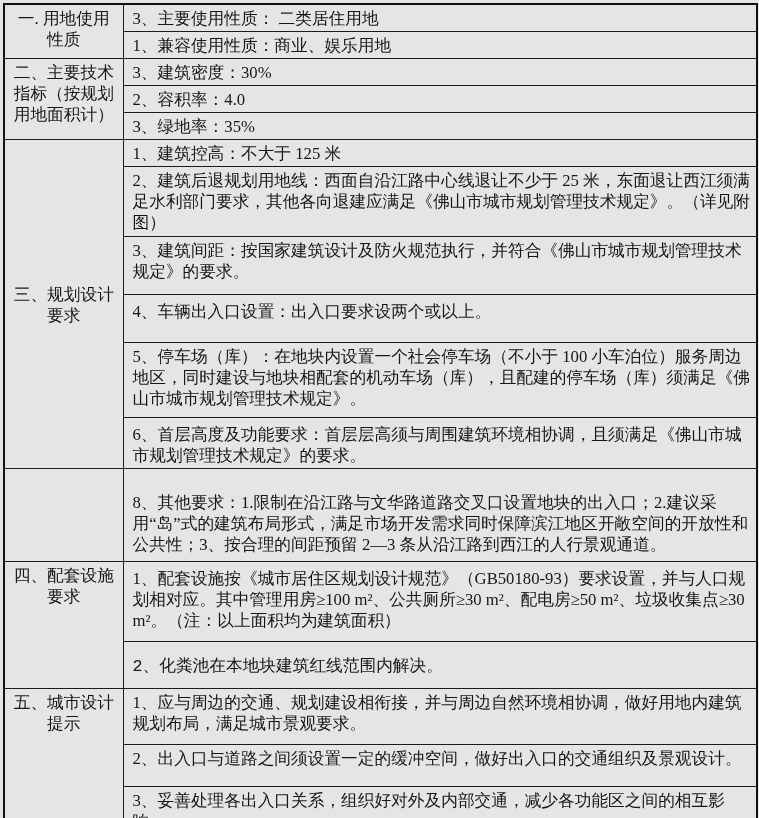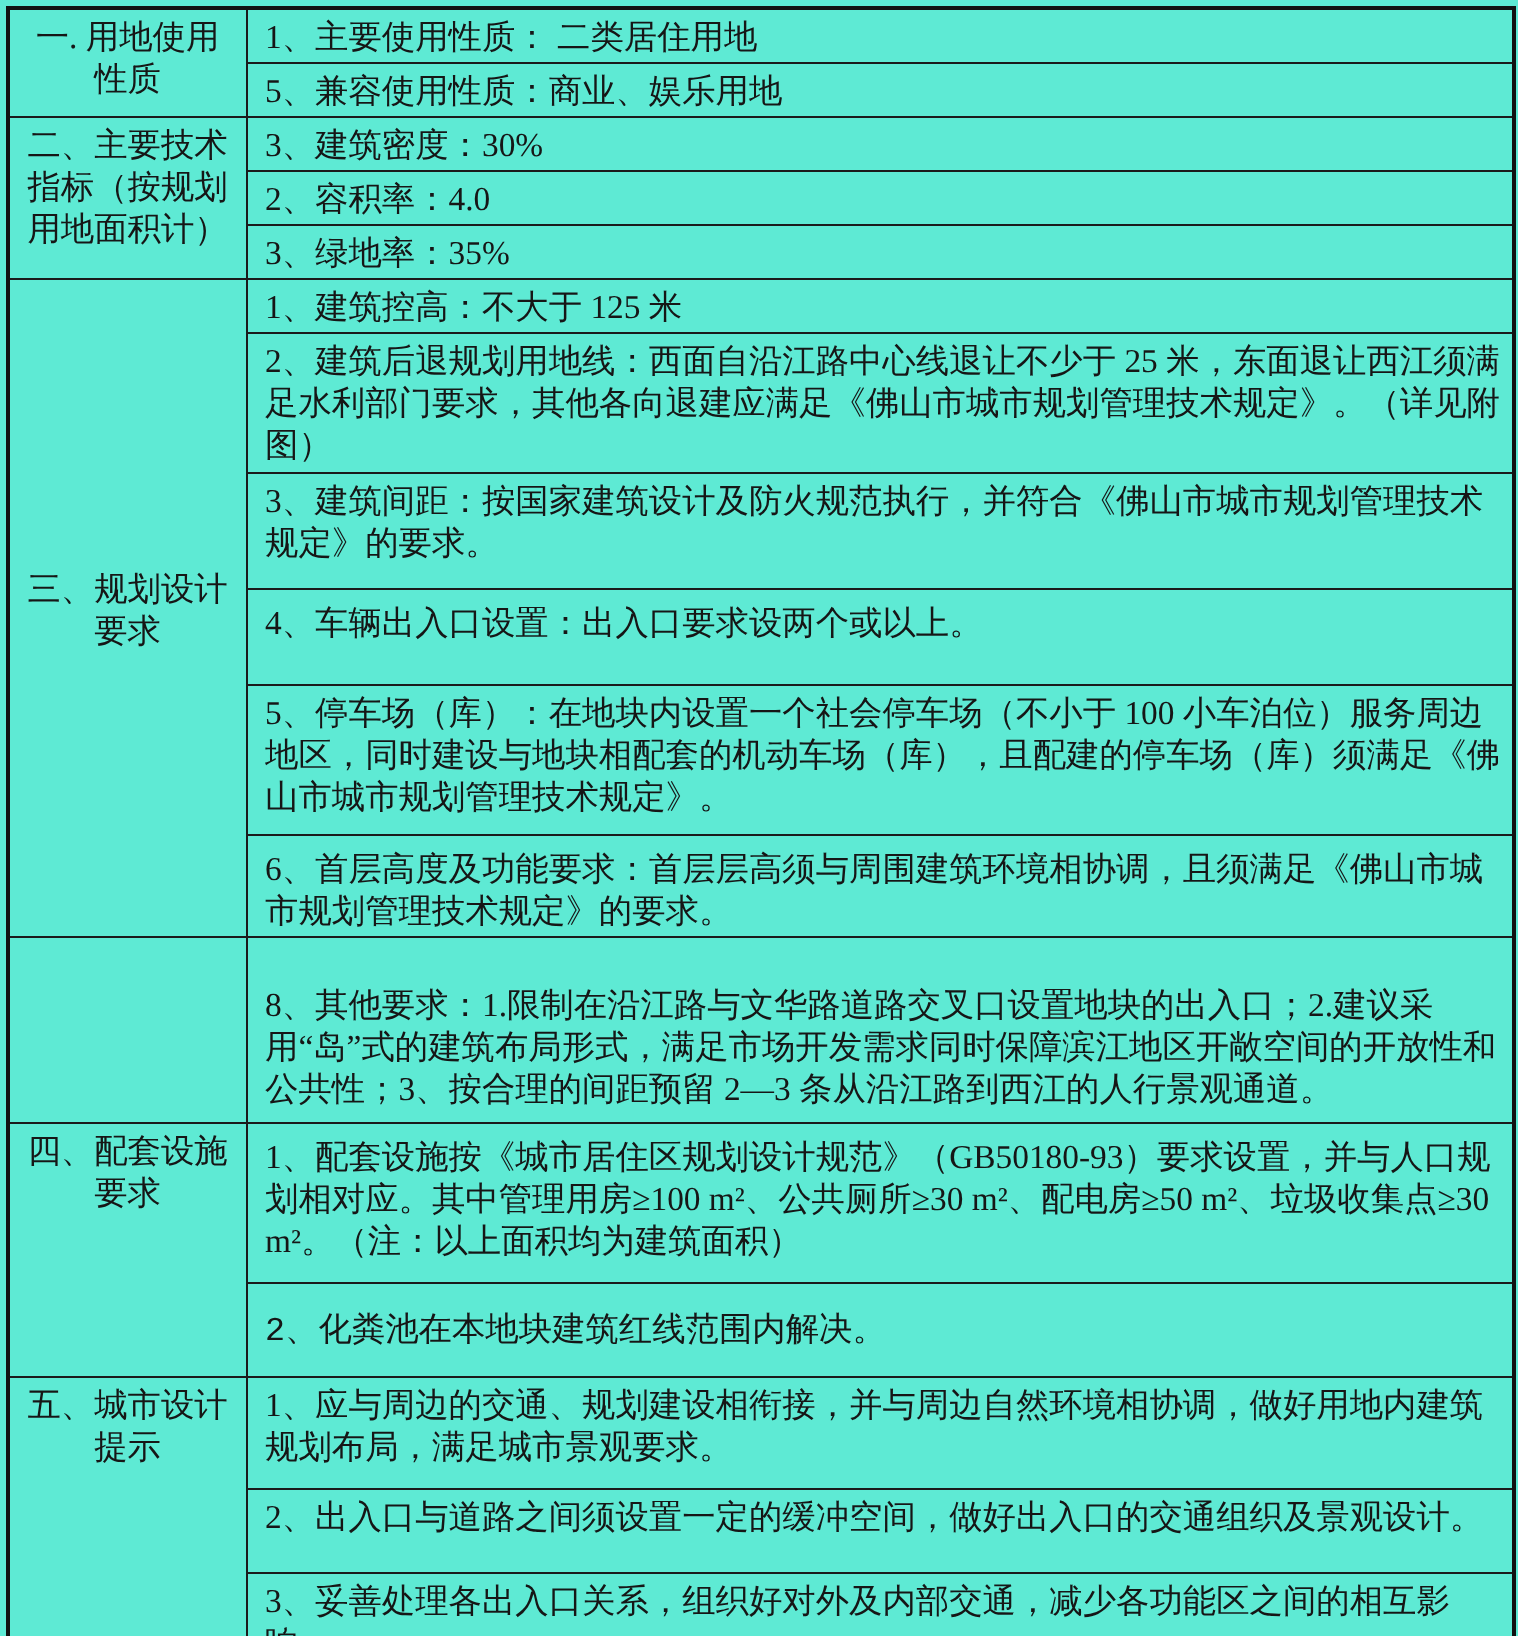--- a/index.html
+++ b/index.html
@@ -4,21 +4,21 @@
 <style>
   html, body {
     margin: 0;
     padding: 0;
     background: #ffffff;
   }
   .page {
     position: relative;
     width: 759px;
     height: 818px;
-    background: #5eead4;
+    background: #e5e5e5;
     font-family: "Liberation Serif", "DejaVu Serif", serif;
     color: #161616;
     overflow: hidden;
   }
   table.doc {
     position: absolute;
     left: 3px;
     top: 3px;
     width: 753px;
     border-collapse: collapse;
@@ -57,24 +57,24 @@
   <table class="doc">
     <colgroup>
         <col class="c-label">
         <col class="c-detail">
       </colgroup>
     <tbody>
 
       <tr style="height:25px">
         <td class="label center" rowspan="2">一. 用地使用
 性质</td>
-        <td class="detail">1、主要使用性质：  二类居住用地</td>
+        <td class="detail">3、主要使用性质：  二类居住用地</td>
       </tr>
       <tr style="height:24px">
-        <td class="detail">5、兼容使用性质：商业、娱乐用地</td>
+        <td class="detail">1、兼容使用性质：商业、娱乐用地</td>
       </tr>
 
       <tr style="height:23px">
         <td class="label" rowspan="3">二、主要技术
 指标（按规划
 用地面积计）</td>
         <td class="detail">3、建筑密度：30%</td>
       </tr>
       <tr style="height:23px">
         <td class="detail">2、容积率：4.0</td>

